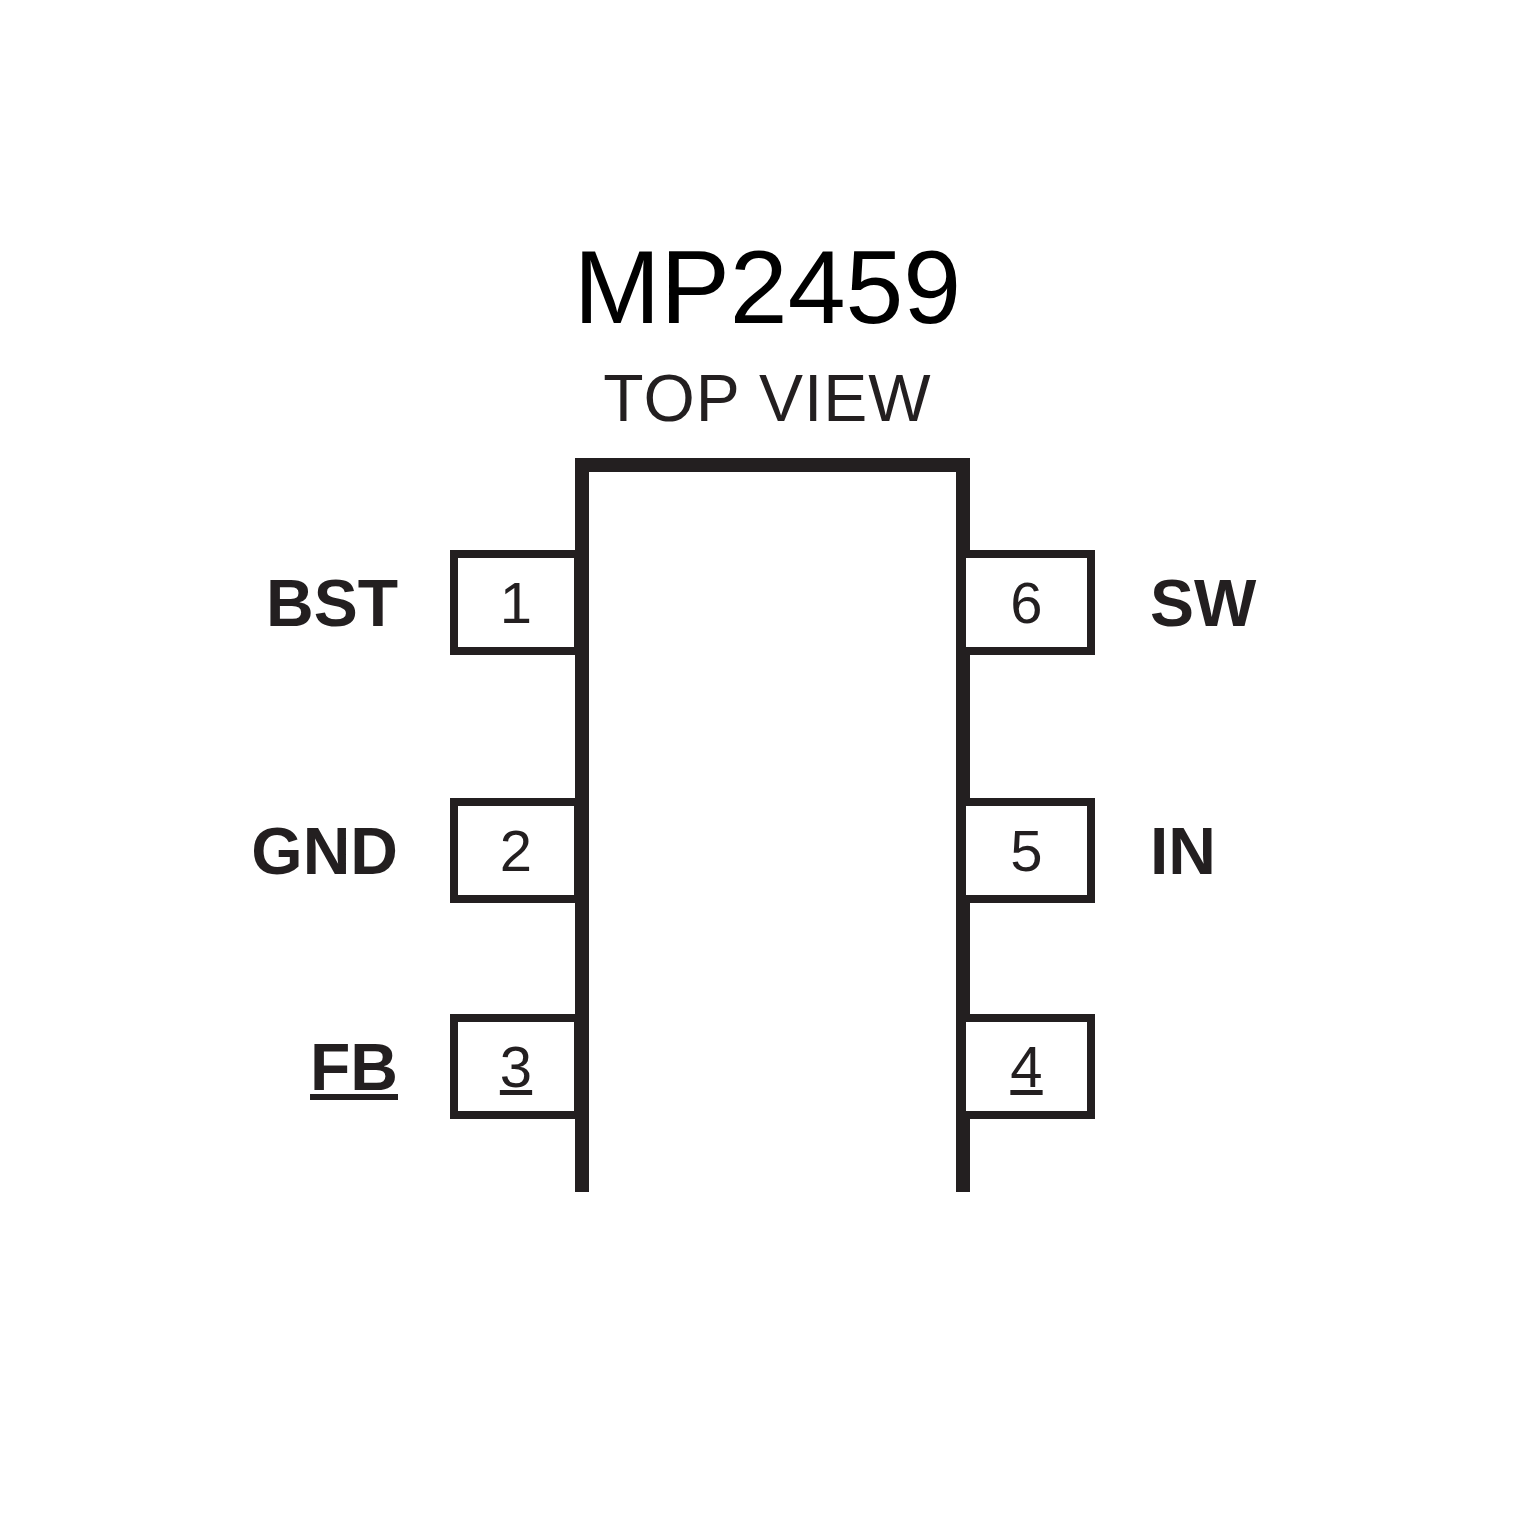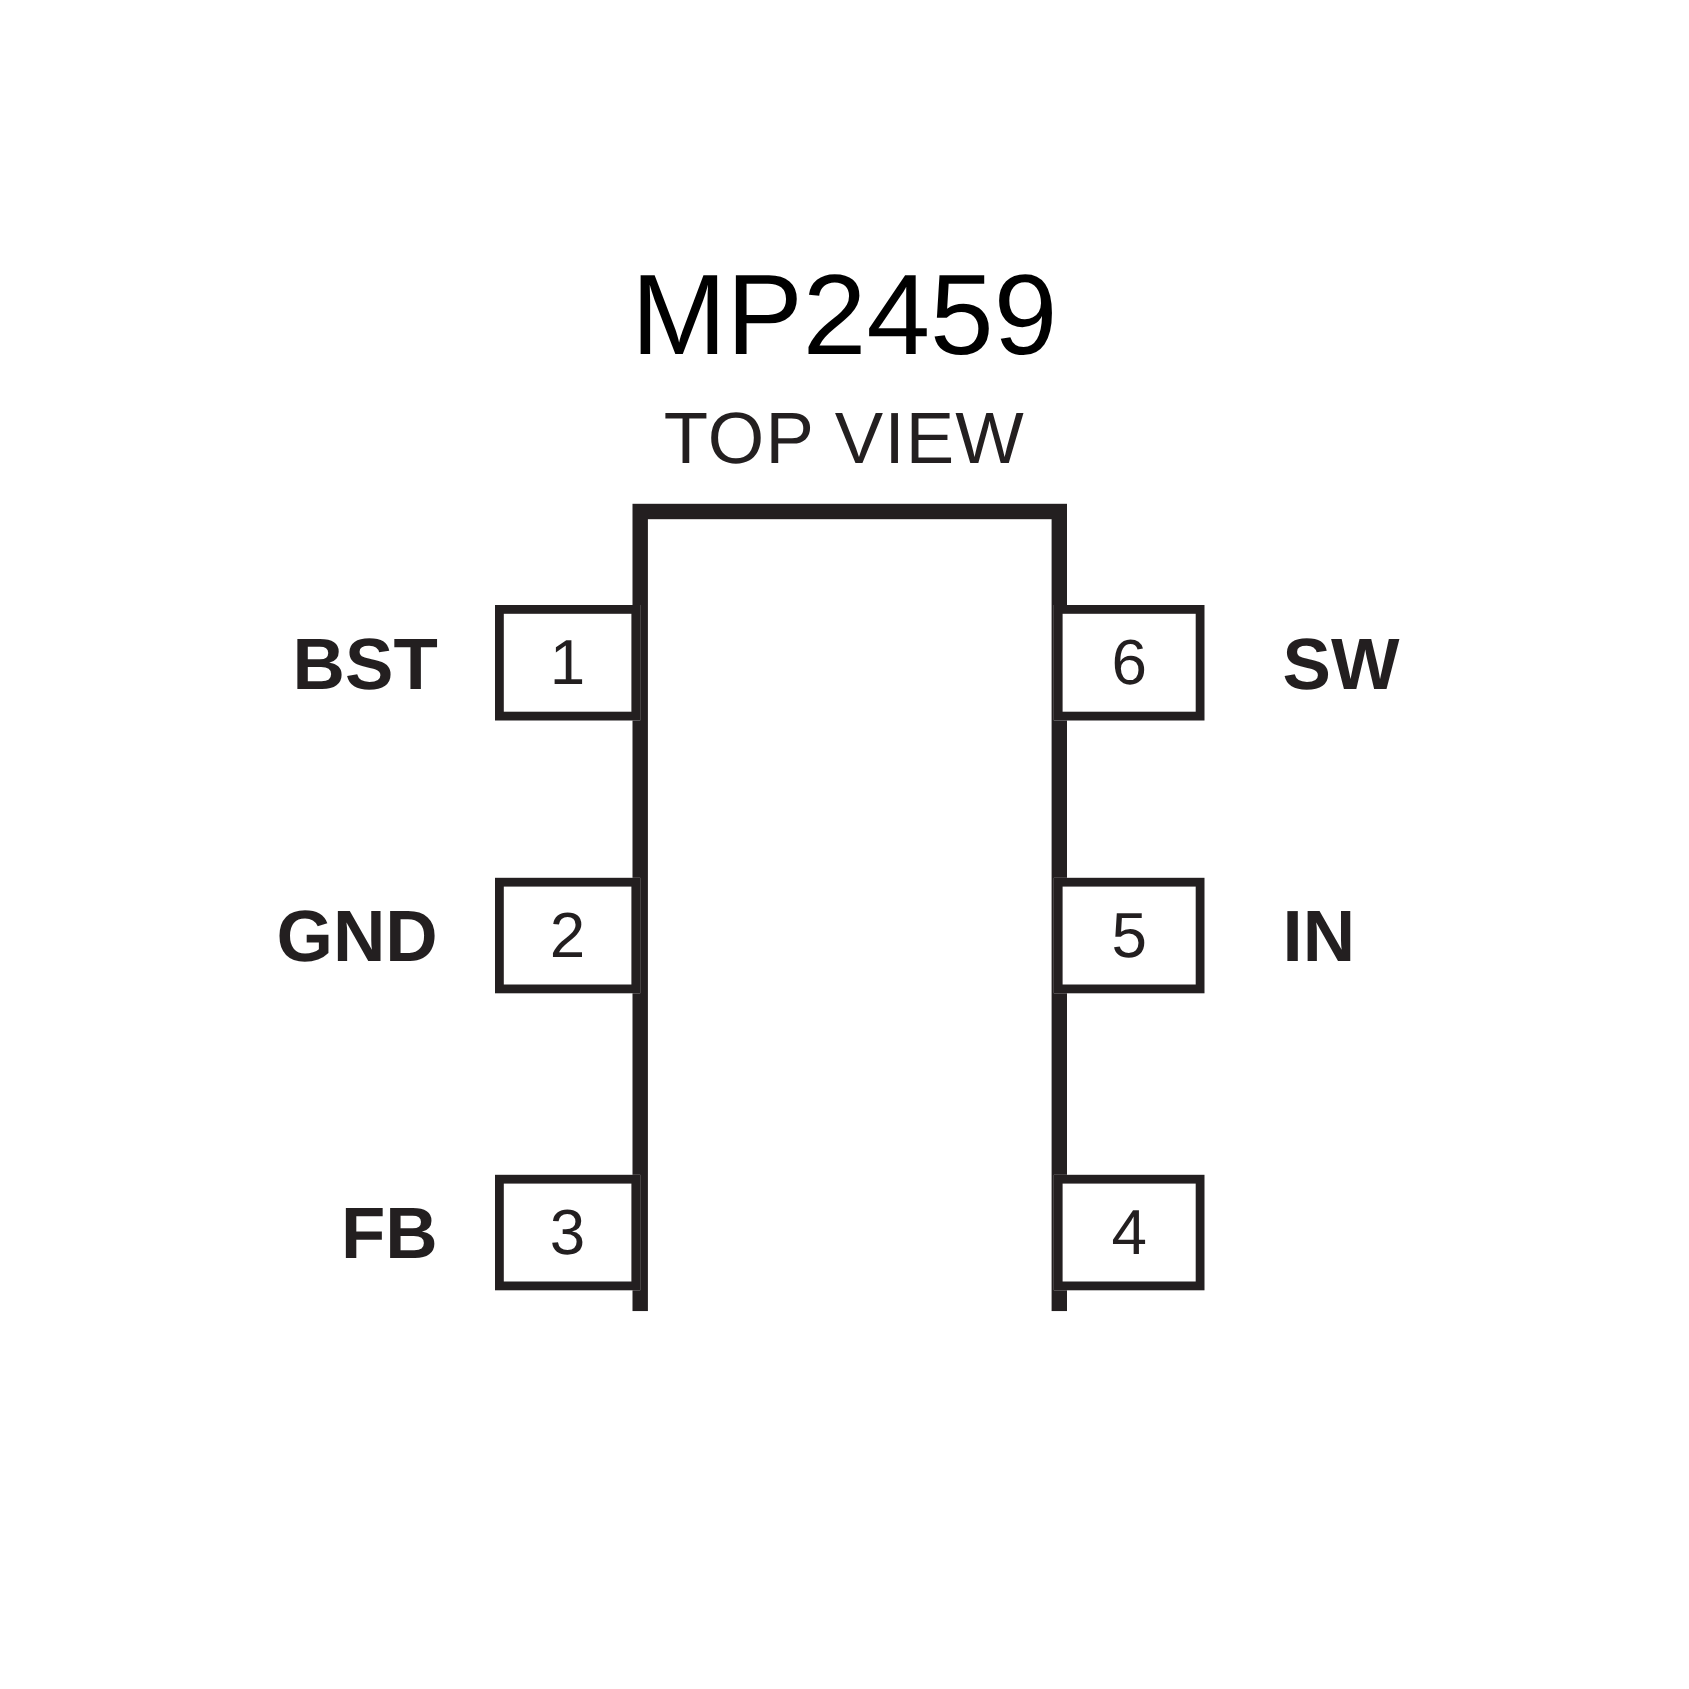--- a/index.html
+++ b/index.html
@@ -56,40 +56,40 @@
     background: #ffffff;
     display: flex;
     align-items: center;
     justify-content: center;
   }
   .pin-box.left  { left: 450px; }
   .pin-box.right { left: 958px; width: 137px; }
 
   .row0 { top: 550px; }
   .row1 { top: 798px; }
-  .row2 { top: 1068px; }
+  .row2 { top: 1014px; text-decoration: underline; }
 
   .pin-number {
     font-size: 58px;
     font-weight: 400;
     color: #231f20;
   }
 
   .pin-label {
     position: absolute;
     height: 105px;
     display: flex;
     align-items: center;
     font-size: 66px;
     font-weight: 700;
     color: #231f20;
     white-space: nowrap;
   }
   .pin-label.left-label  { right: 1137px; justify-content: flex-end; }
-  .pin-label.right-label { left: 1150px; justify-content: flex-start; margin-left: 16px; }
+  .pin-label.right-label { left: 1150px; justify-content: flex-start; }
 </style>
 </head>
 <body>
 
 <div class="canvas">
 
   <div class="title">MP2459</div>
   <div class="subtitle">TOP VIEW</div>
 
   <div class="chip-body"></div>

